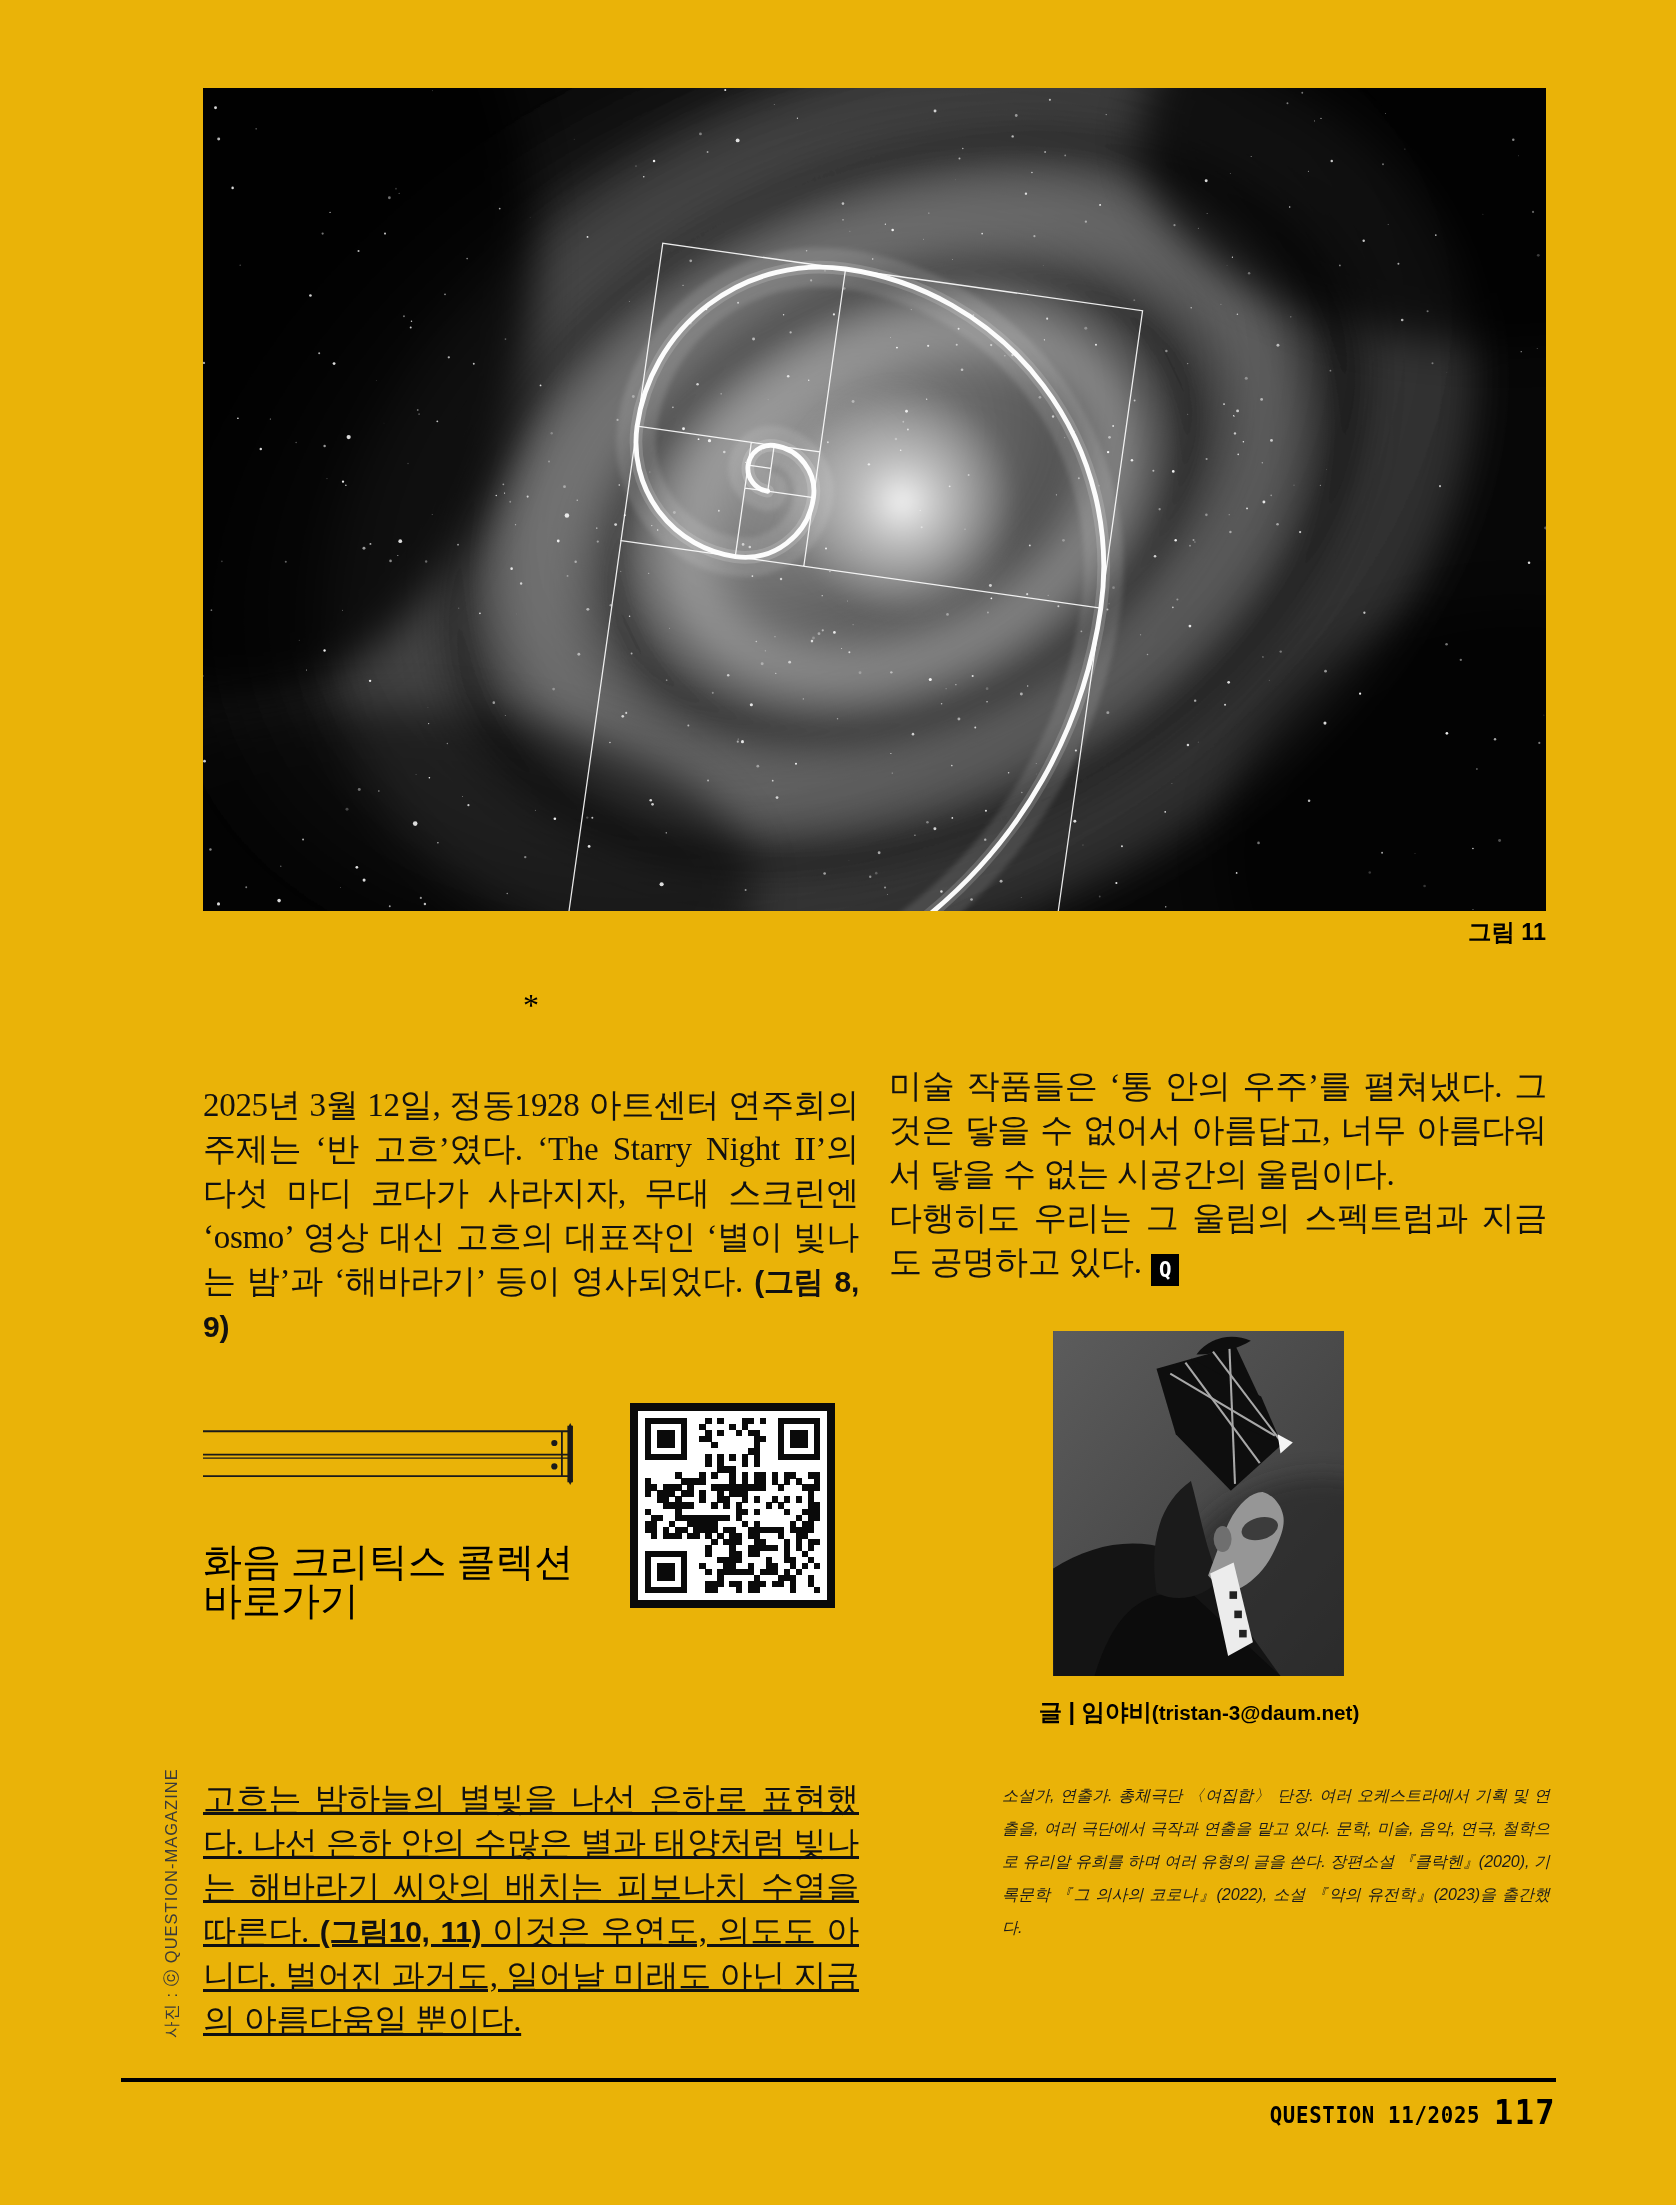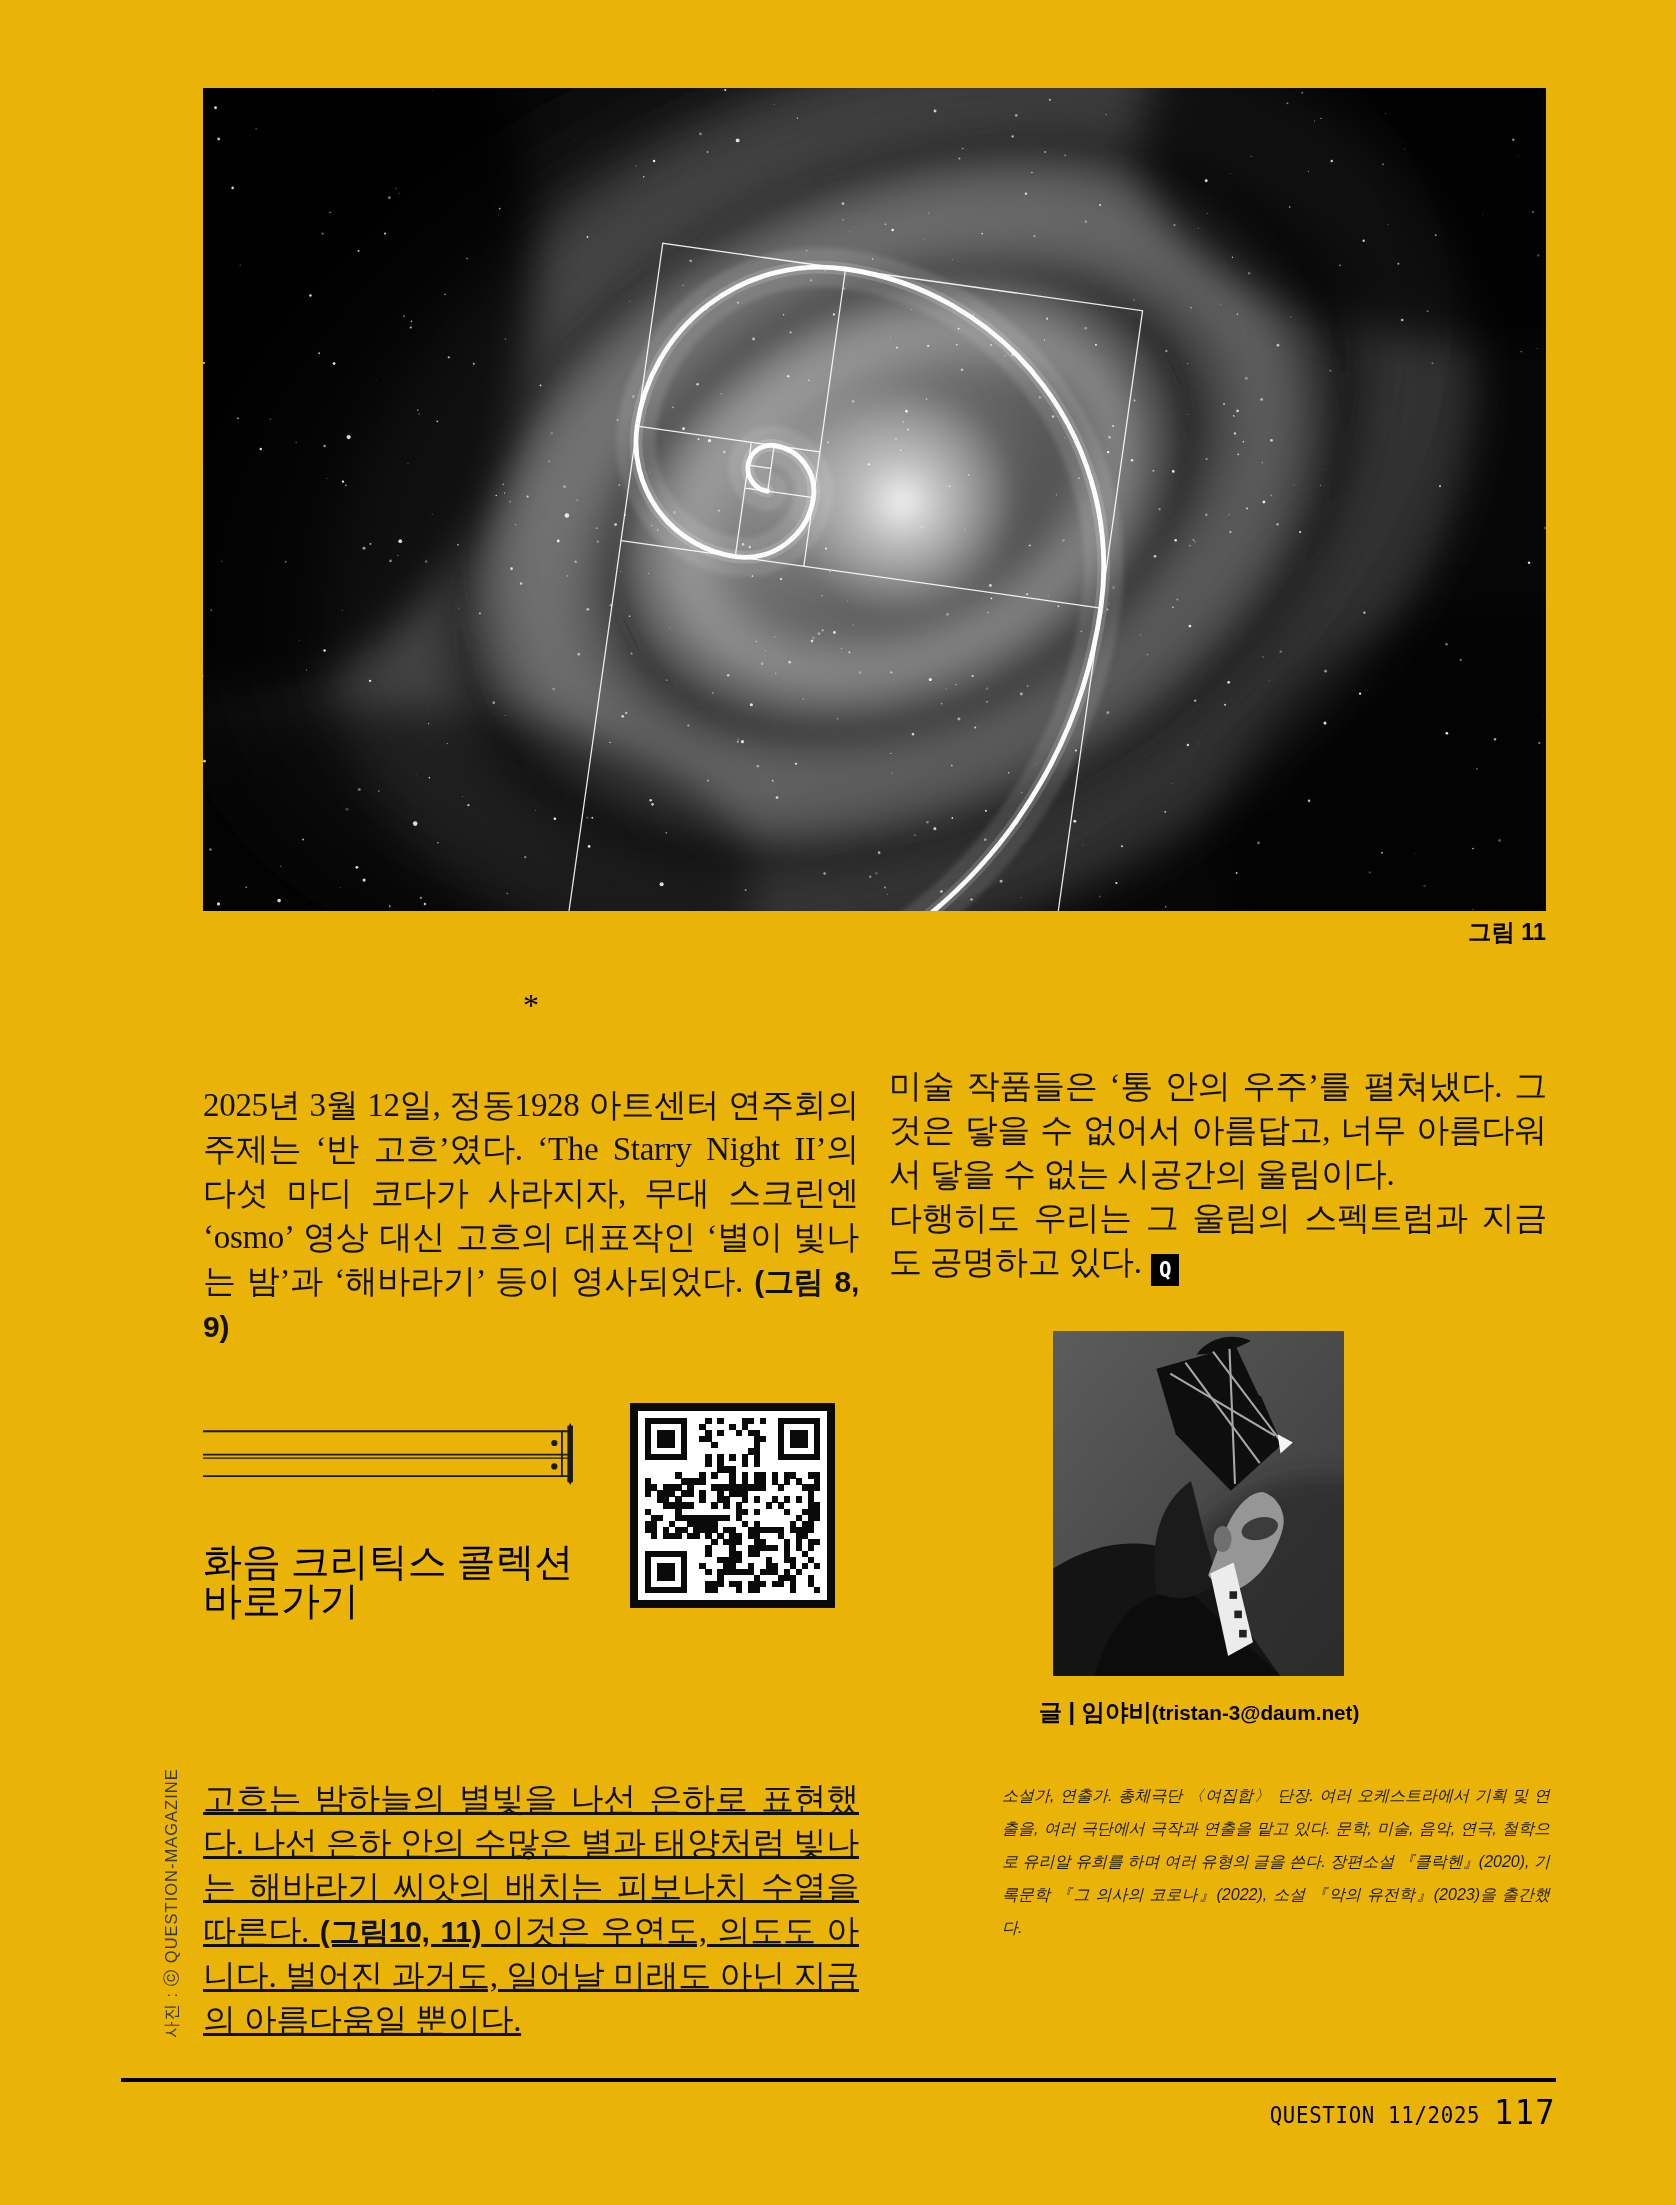--- a/index.html
+++ b/index.html
@@ -37,21 +37,21 @@
   .credit .e{font-weight:700;font-size:20.7px;}
   .bio{position:absolute;left:1002px;top:1779px;width:548px;
       font-family:"Liberation Sans","DejaVu Sans",sans-serif;font-size:16px;line-height:33px;
       text-align:justify;color:#1a1a1a;font-style:italic;}
   
   .vcredit{position:absolute;left:161px;top:2038px;transform:rotate(-90deg);transform-origin:0 0;
       white-space:nowrap;font-family:"Liberation Sans","DejaVu Sans",sans-serif;font-size:16.5px;
       letter-spacing:1px;color:#3a3a3a;}
   .rule{position:absolute;left:121px;top:2078px;width:1435px;height:4.1px;background:#000;}
   .footer{position:absolute;top:2094px;right:121px;display:flex;align-items:baseline;gap:13.8px;
-      font-family:"DejaVu Sans Mono",monospace;font-weight:400;color:#000;}
+      font-family:"DejaVu Sans Mono",monospace;font-weight:700;color:#000;}
   .footer .mag{font-size:20.7px;letter-spacing:0.7px;transform:scaleY(1.15);transform-origin:bottom;}
   .footer .num{font-size:32px;letter-spacing:1.4px;transform:scaleY(1.05);transform-origin:bottom;}
 </style>
 </head>
 <body>
 
 <div id="page">
 
   <div class="figure">
     <svg viewBox="0 0 1950 1194" preserveAspectRatio="none">

